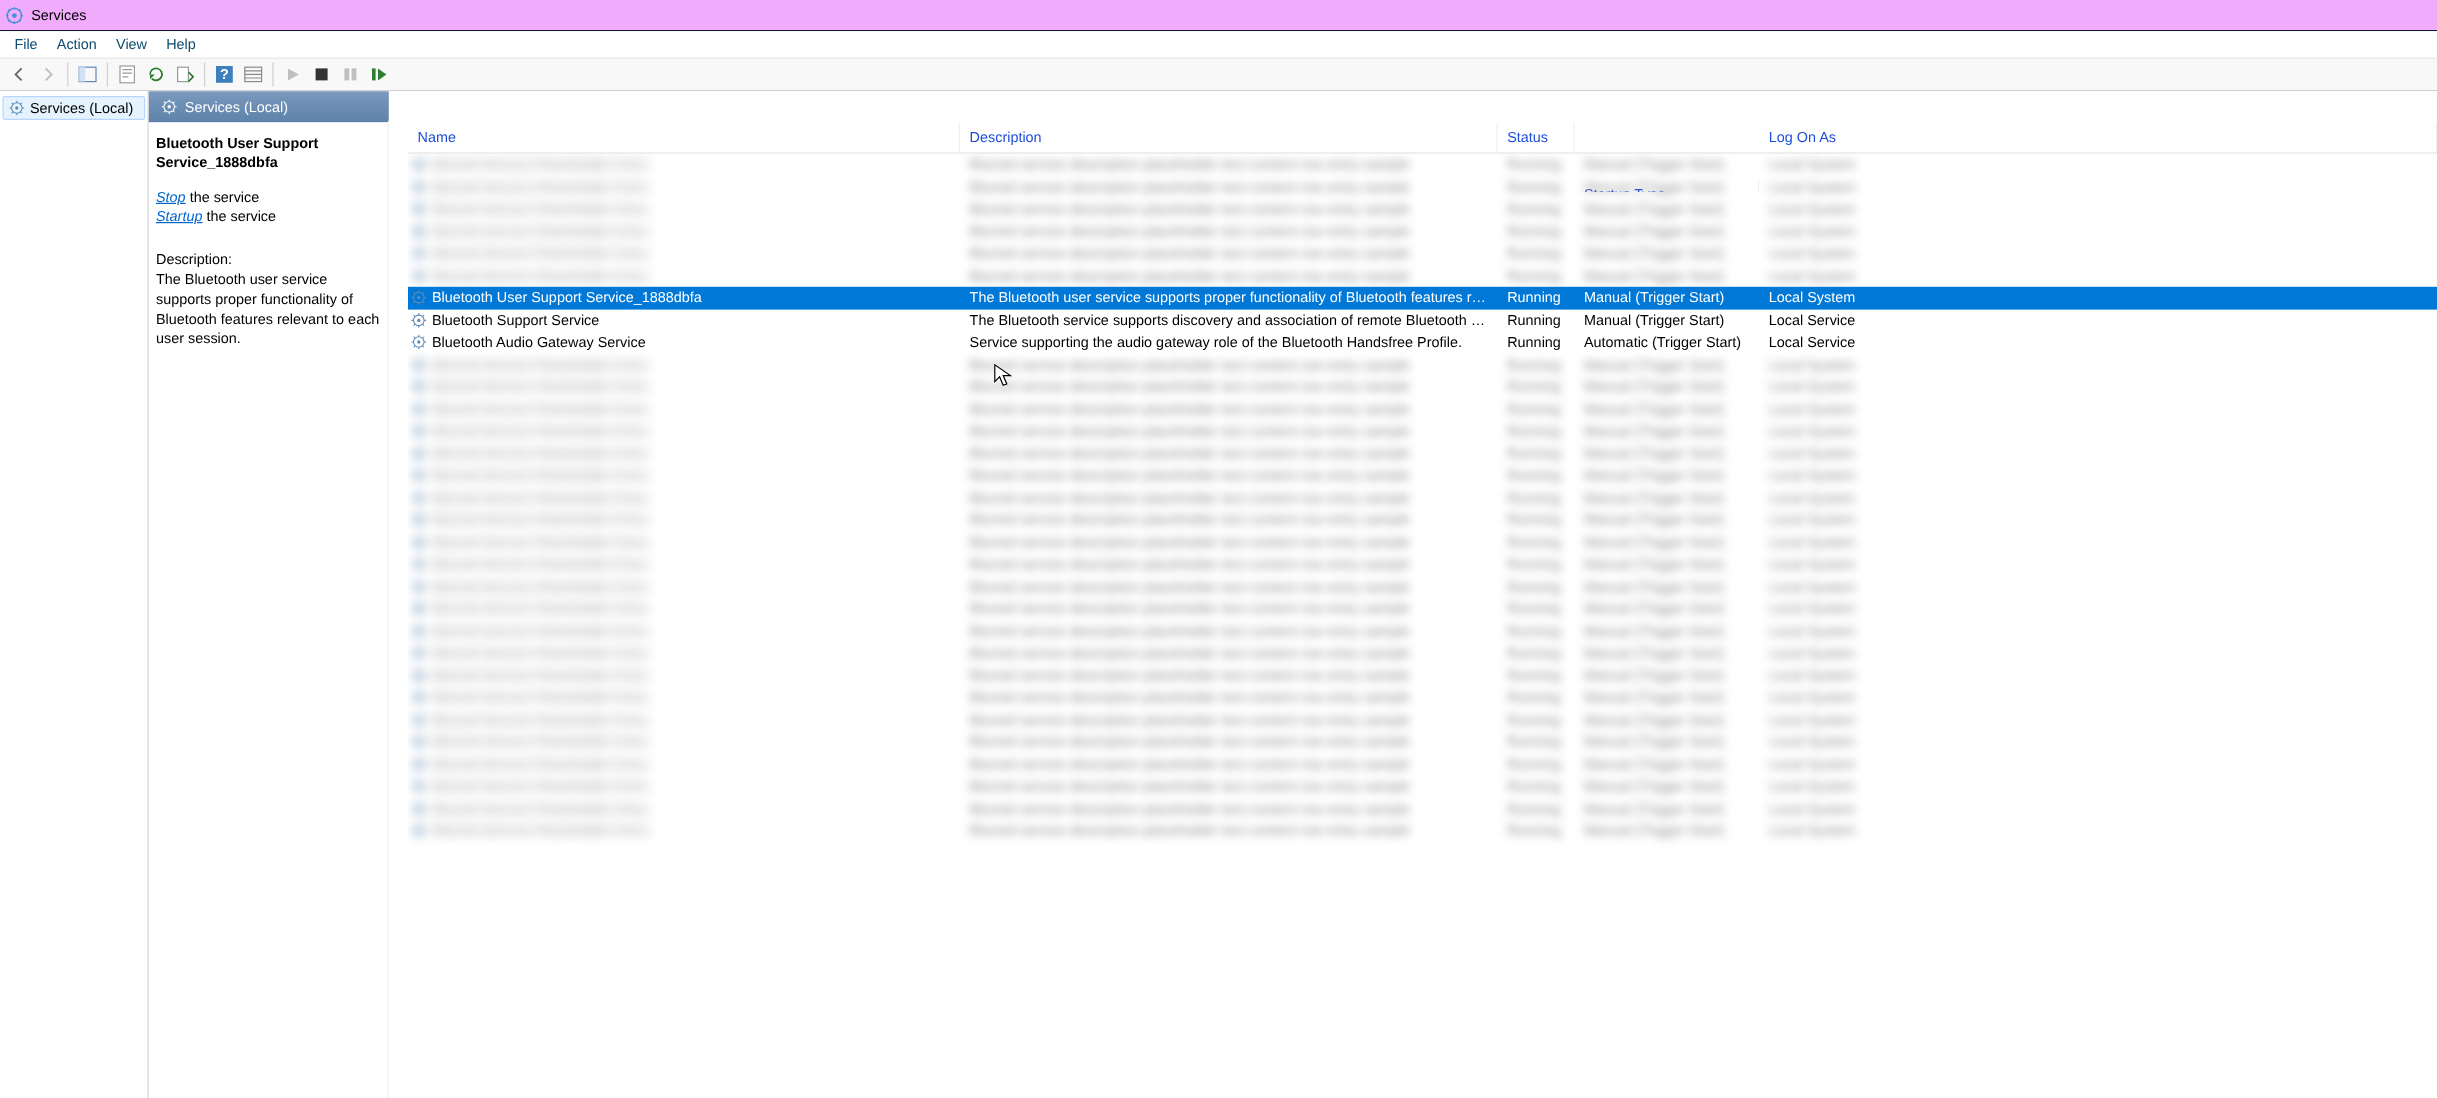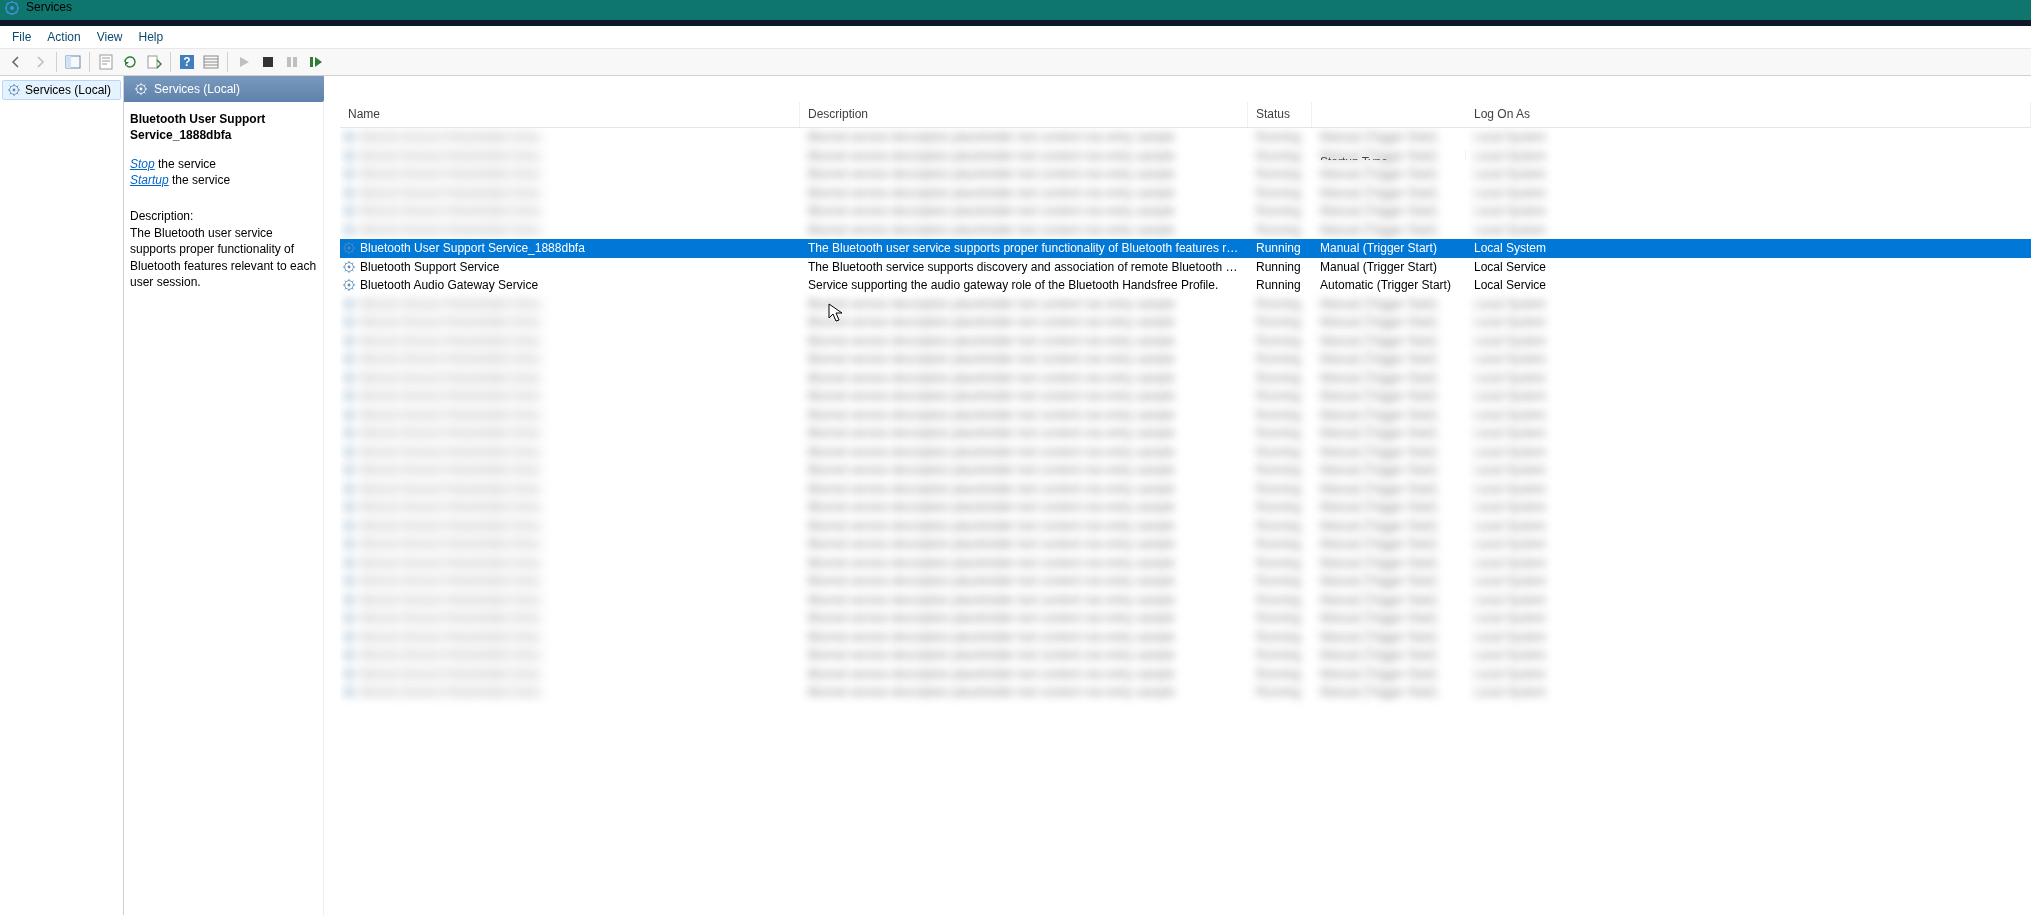--- a/index.html
+++ b/index.html
@@ -1,19 +1,19 @@
 <!DOCTYPE html>
 <html><head>
 <meta charset="utf-8">
 <style>
 * { margin: 0; padding: 0; box-sizing: border-box; font-family: "Segoe UI", Tahoma, sans-serif; font-size: 12px; }
 body { background: #fff; width: 2031px; height: 915px; overflow: hidden; display: flex; flex-direction: column; }
 
 
-.title-bar { height: 26px; background: #0f766e; display: flex; align-items: flex-start; padding-left: 4px; border-bottom: 6px solid #0f172a; }
+.title-bar { height: 26px; background: #f0abfc; display: flex; align-items: center; padding-left: 4px; border-bottom: 1px solid #0f172a; }
 .title-bar .app-icon { width: 16px; height: 16px; margin-right: 6px; }
 .title-bar .title { font-size: 12px; color: #000; }
 
 
 .menu-bar { height: 22px; background: #fff; display: flex; align-items: center; padding: 0 4px; }
 .menu-bar .menu-item { padding: 3px 8px; color: #0c4a6e; cursor: default; }
 
 
 .toolbar { height: 28px; background: #f8f8f8; border-top: 1px solid #e8e8e8; border-bottom: 1px solid #d0d0d0; display: flex; align-items: center; padding: 0 4px; gap: 0; }
 .toolbar .tb-btn { width: 24px; height: 24px; display: flex; align-items: center; justify-content: center; cursor: default; }
@@ -41,21 +41,21 @@
 .detail-panel .svc-title { font-weight: 600; color: #000; margin-bottom: 14px; line-height: 1.3; }
 .detail-panel .link-line { margin-bottom: 2px; }
 .detail-panel .link { color: #0066cc; text-decoration: underline; cursor: pointer; font-style: italic; }
 .detail-panel .desc-label { margin-top: 22px; }
 .detail-panel .desc-text { margin-top: 2px; line-height: 1.35; }
 
 .list-panel { flex: 1; display: flex; flex-direction: column; min-width: 0; position: relative; }
 
 
 .col-headers { display: flex; height: 26px; background: #fff; border-bottom: 1px solid #e5e5e5; }
-.col-headers .col { padding: 5px 8px; color: #404040; border-right: 1px solid #f0f0f0; white-space: nowrap; overflow: hidden; }
+.col-headers .col { padding: 5px 8px; color: #1d4ed8; border-right: 1px solid #f0f0f0; white-space: nowrap; overflow: hidden; }
 .col-name { width: 460px; }
 .col-desc { width: 448px; }
 .col-status { width: 64px; }
 .col-startup { width: 154px; margin-top: 48px; }
 .col-logon { flex: 1; }
 
 
 .rows { flex: 1; overflow: hidden; position: relative; }
 .row { display: flex; height: 18.5px; align-items: center; }
 .row .cell { padding: 0 8px; white-space: nowrap; overflow: hidden; text-overflow: ellipsis; color: #000; }

